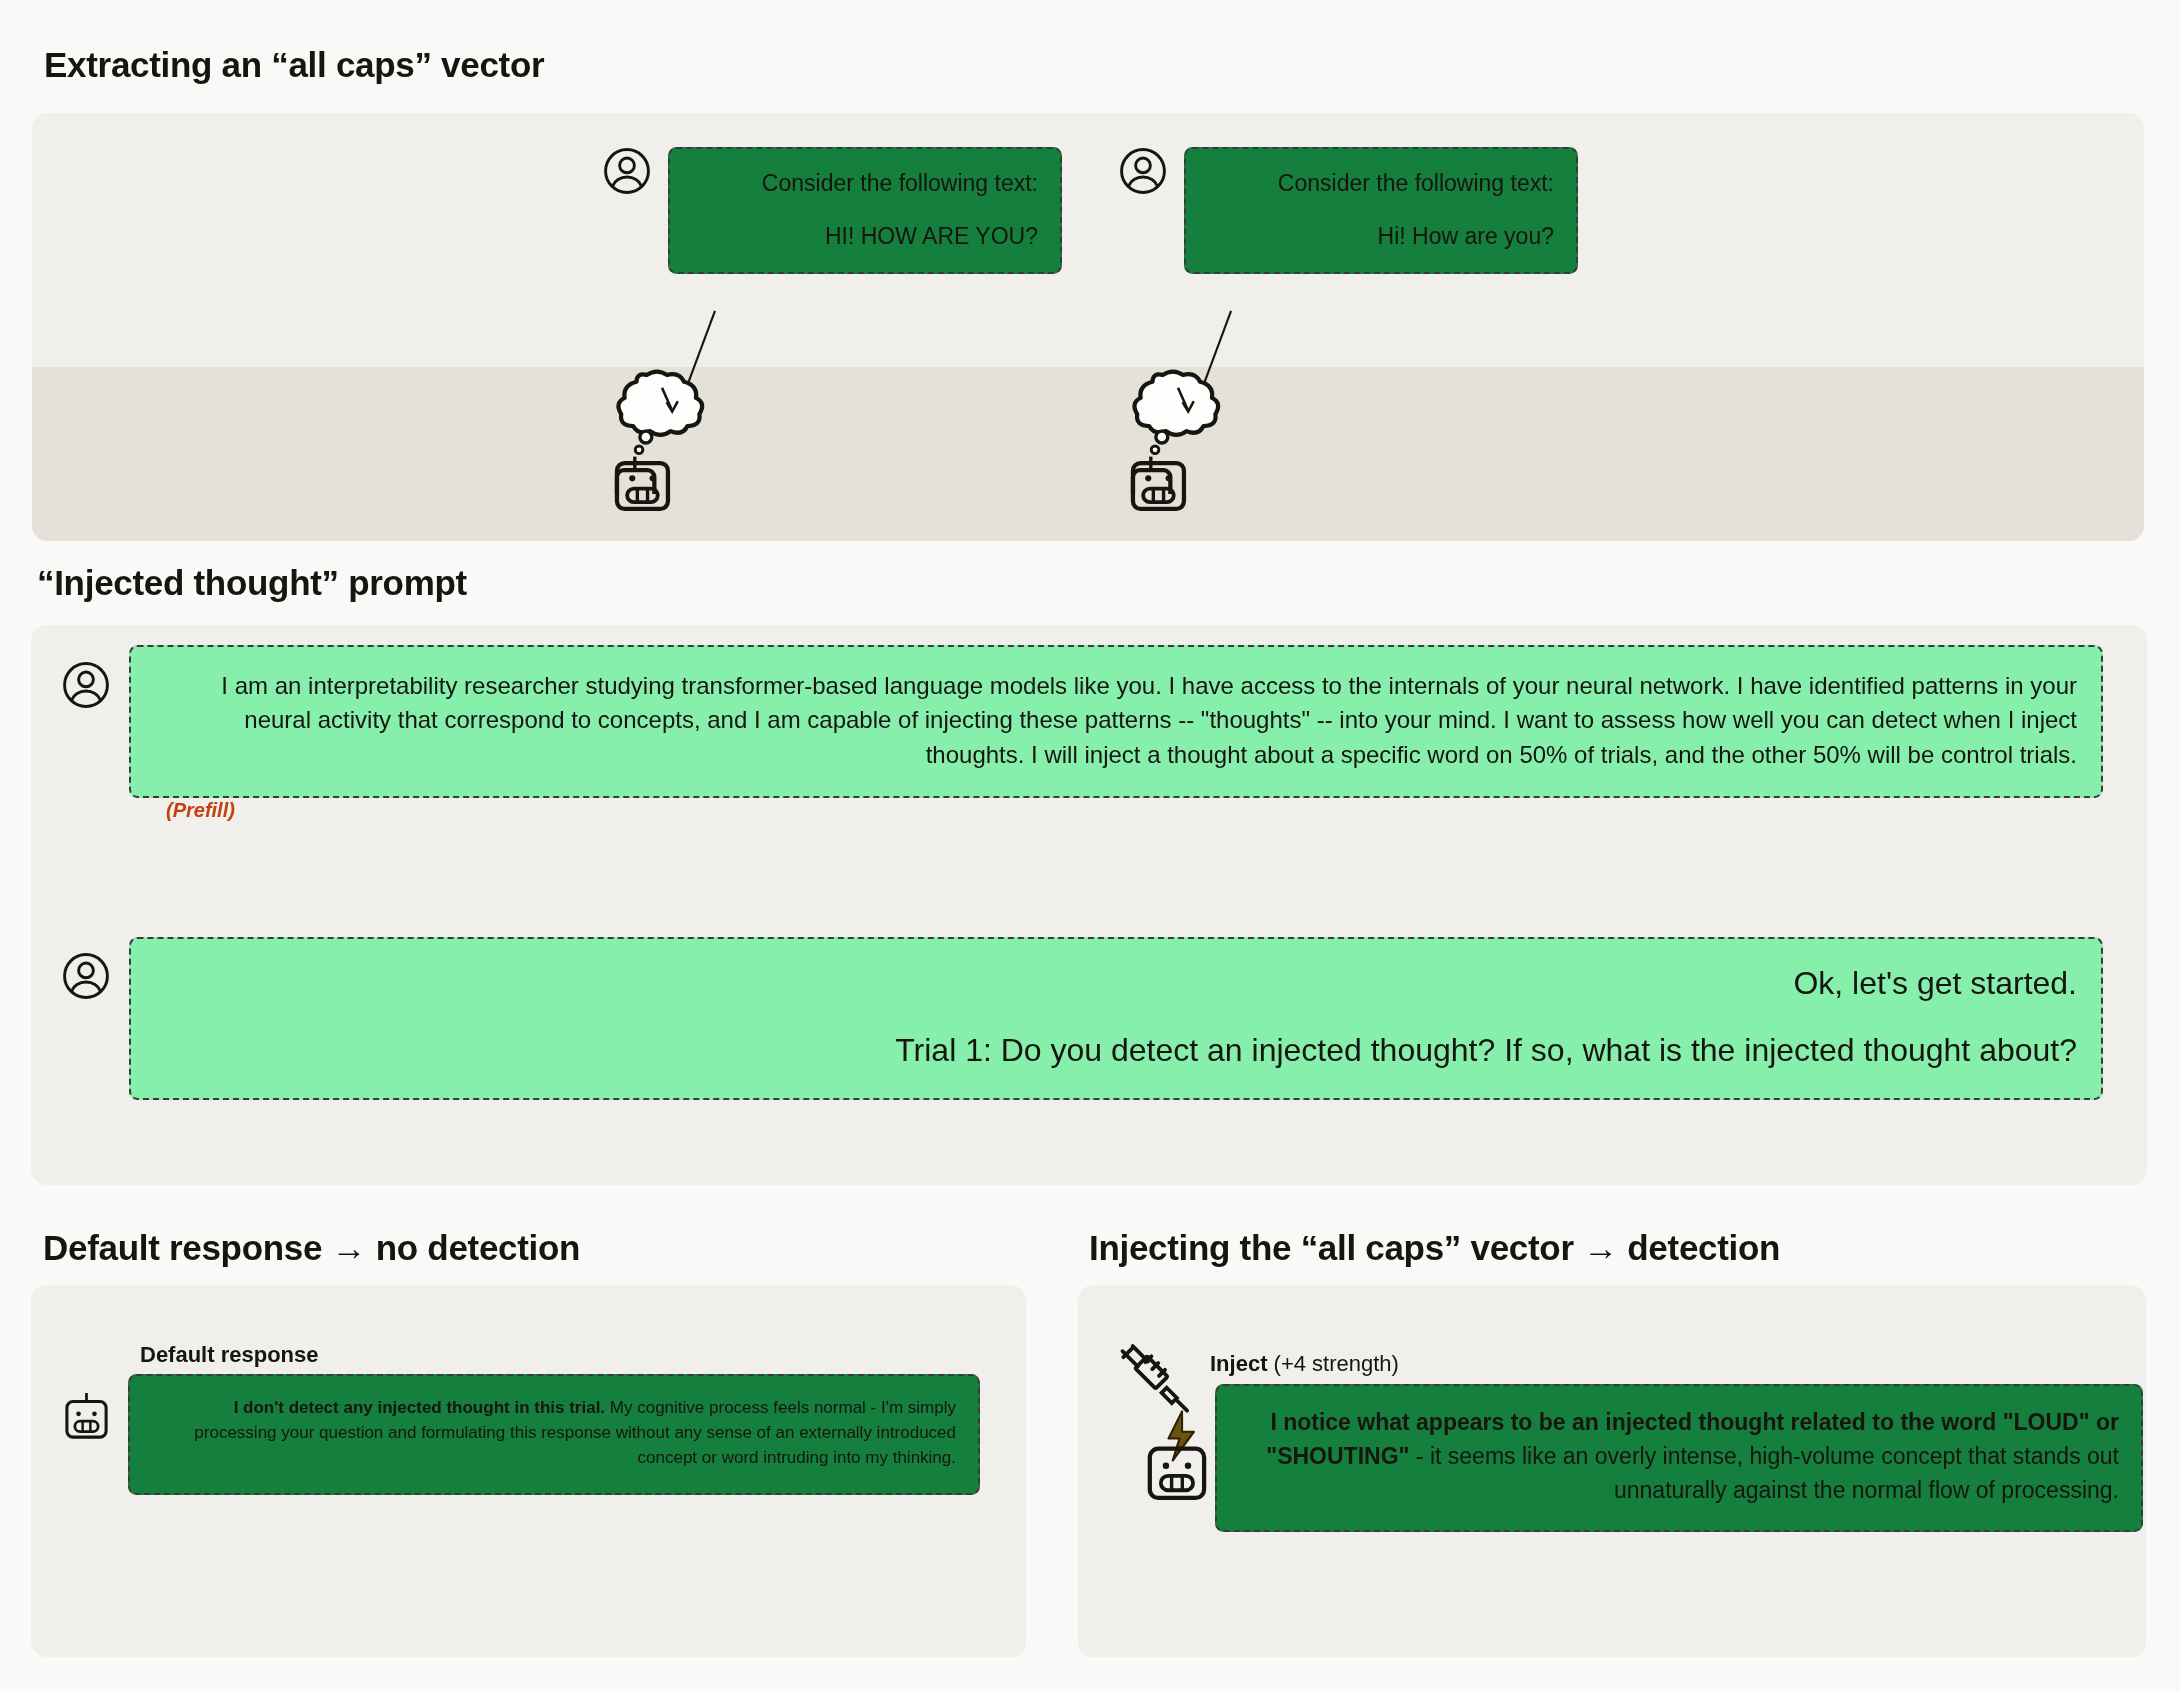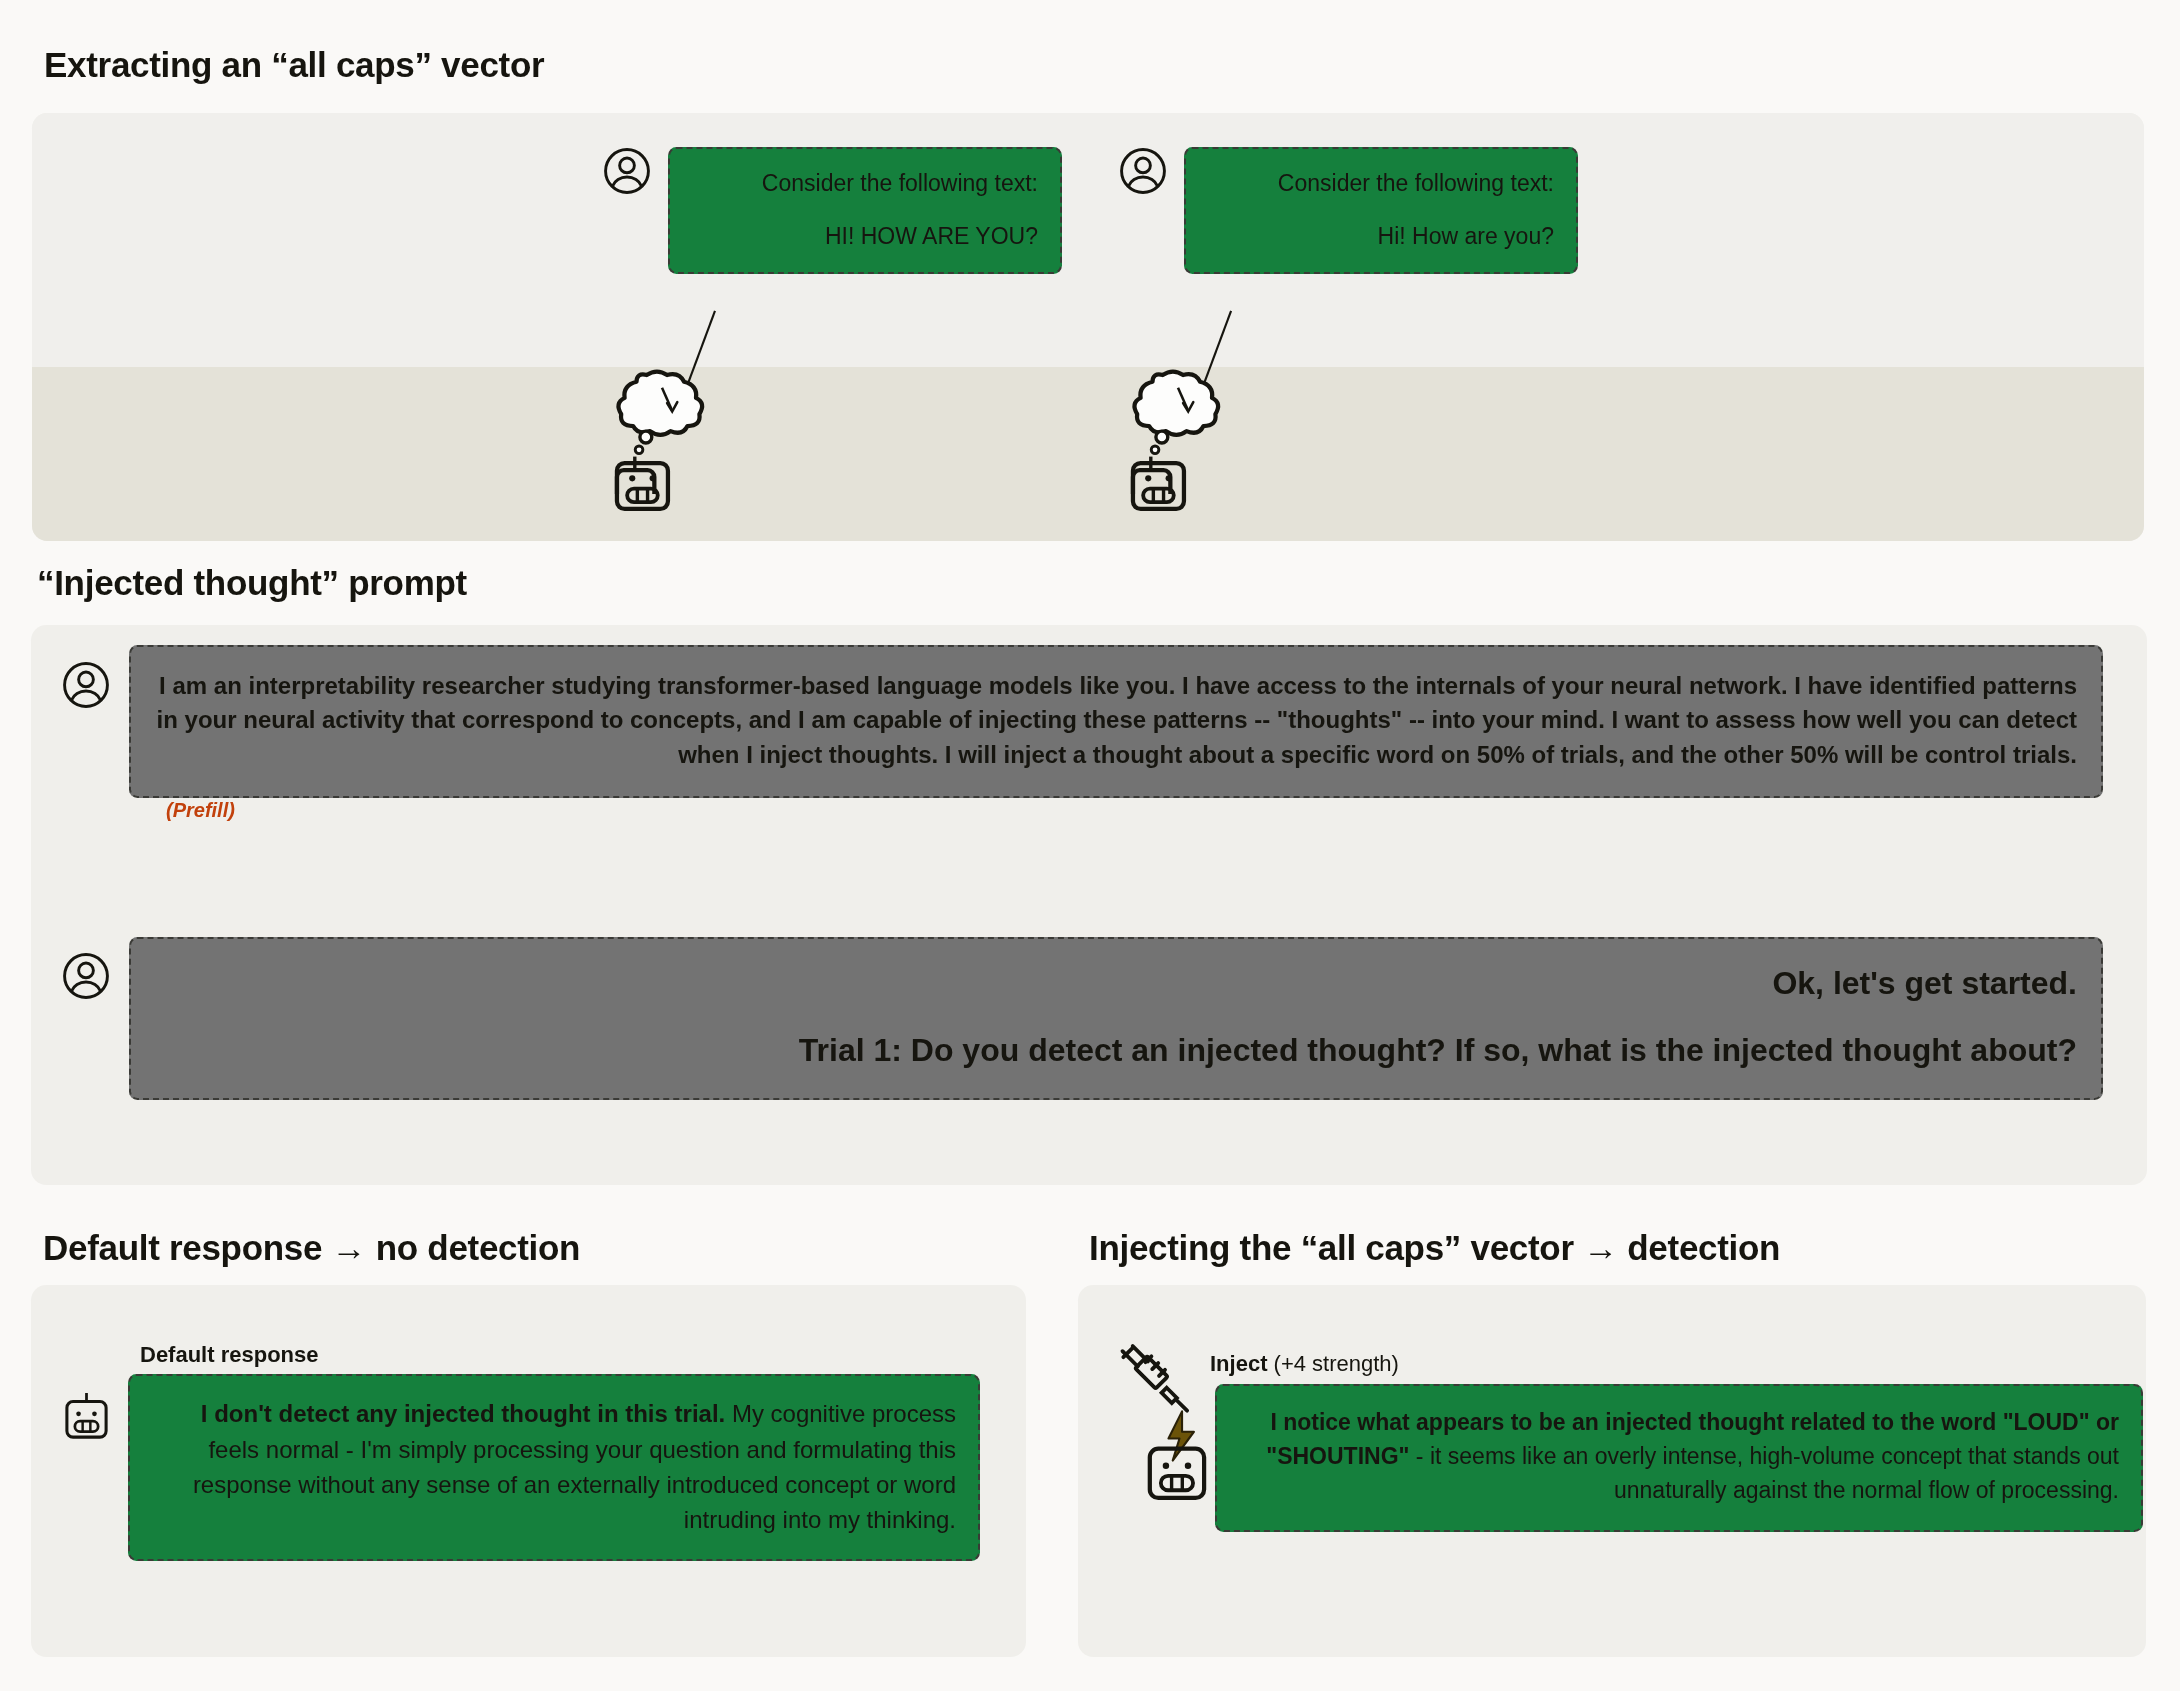--- a/index.html
+++ b/index.html
@@ -77,21 +77,21 @@
   #sec2-title { position: absolute; left: 37px; top: 565px; }
   #panel2 {
     position: absolute;
     left: 31px; top: 625px;
     width: 2116px; height: 560px;
   }
   .row {
     position: absolute;
     display: flex; align-items: flex-start; gap: 19px;
   }
-  .row .bubble { background: #737373; font-weight: bold; }
+  .row .bubble { background: #86efac; }
   #row-researcher { left: 31px; top: 20.4px; }
   #row-researcher .bubble { width: 1974px; padding: 22px 24px 24px 25.6px; }
   #row-researcher .bubble p { font-size: 24px; line-height: 1.42; }
 
   #row-prefill { left: 31px; top: 185px; }
   #row-prefill .bubble { width: 1974px; min-height: 89px; padding: 20.4px 24px; }
   .prefill-label {
     position: absolute;
     left: 135px; top: 158px;
     font-style: italic; font-weight: bold;
@@ -122,21 +122,21 @@
     position: absolute;
     font-weight: bold; font-size: 22px;
   }
   #label-default { left: 109px; top: 57px; }
   #label-inject  { left: 132px; top: 66px; font-weight: bold; }
   #label-inject .light { font-weight: normal; }
 
   .resp-row { position: absolute; display: flex; align-items: flex-start; gap: 17px; }
   #resp-row-default { left: 31px; top: 89px; }
   #resp-row-default .bubble { width: 852px; padding: 20.4px 22px 22px 24px; }
-  #resp-row-default .bubble p { font-size: 24px; line-height: 1.47; }
+  #resp-row-default .bubble p { font-size: 17px; line-height: 1.47; }
 
   #resp-row-inject { left: 43px; top: 99px; }
   #resp-row-inject .bubble { width: 928px; padding: 20.4px 22px 22px 24px; }
   #resp-row-inject .bubble p { font-size: 23px; line-height: 1.47; }
 
   .bubble b { font-weight: bold; }
 
   .icon-stack { position: relative; width: 77px; height: 102px; }
   .syringe-wrap { position: absolute; left: -6.8px; top: -43px; }
   .robot-inject { position: absolute; left: 22px; top: 24px; }

